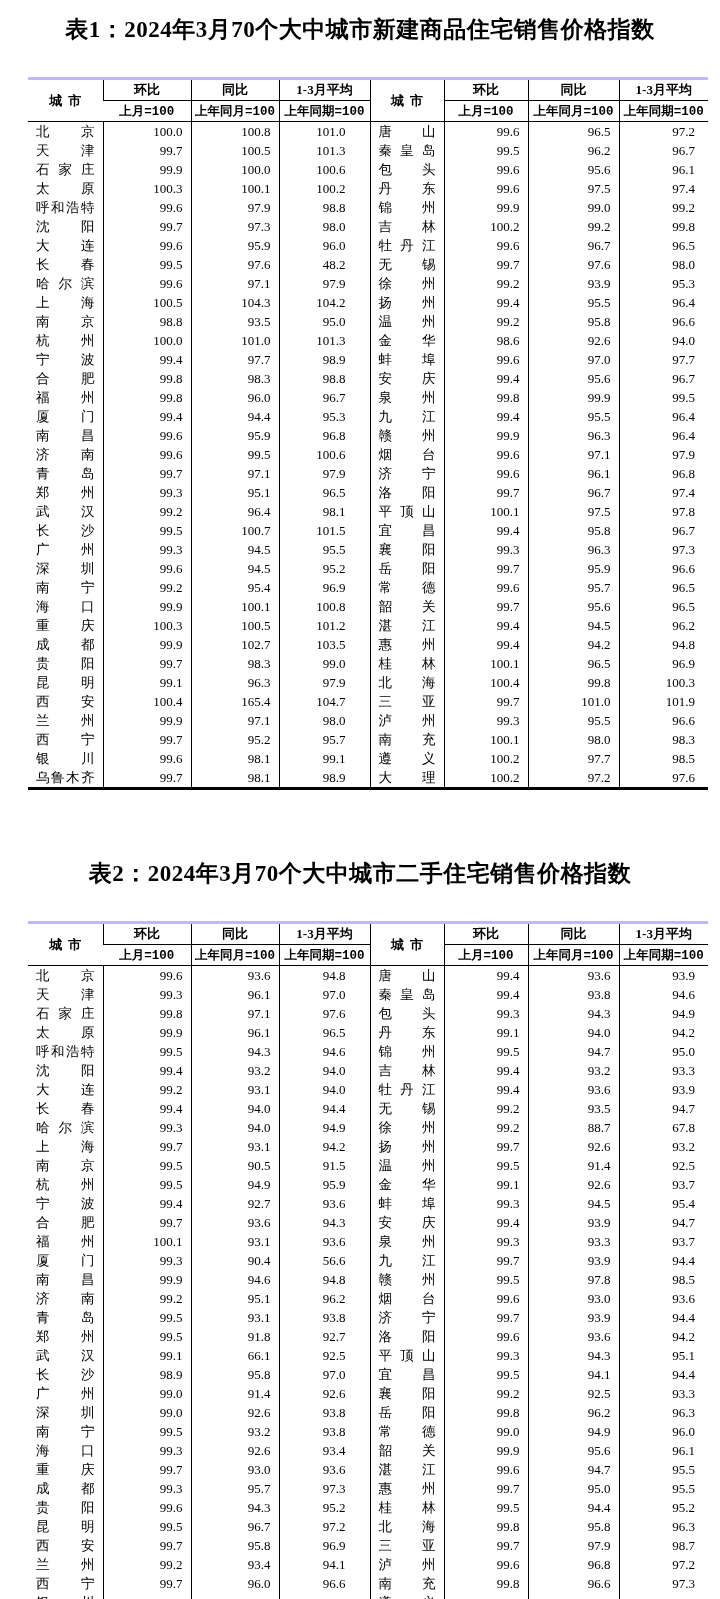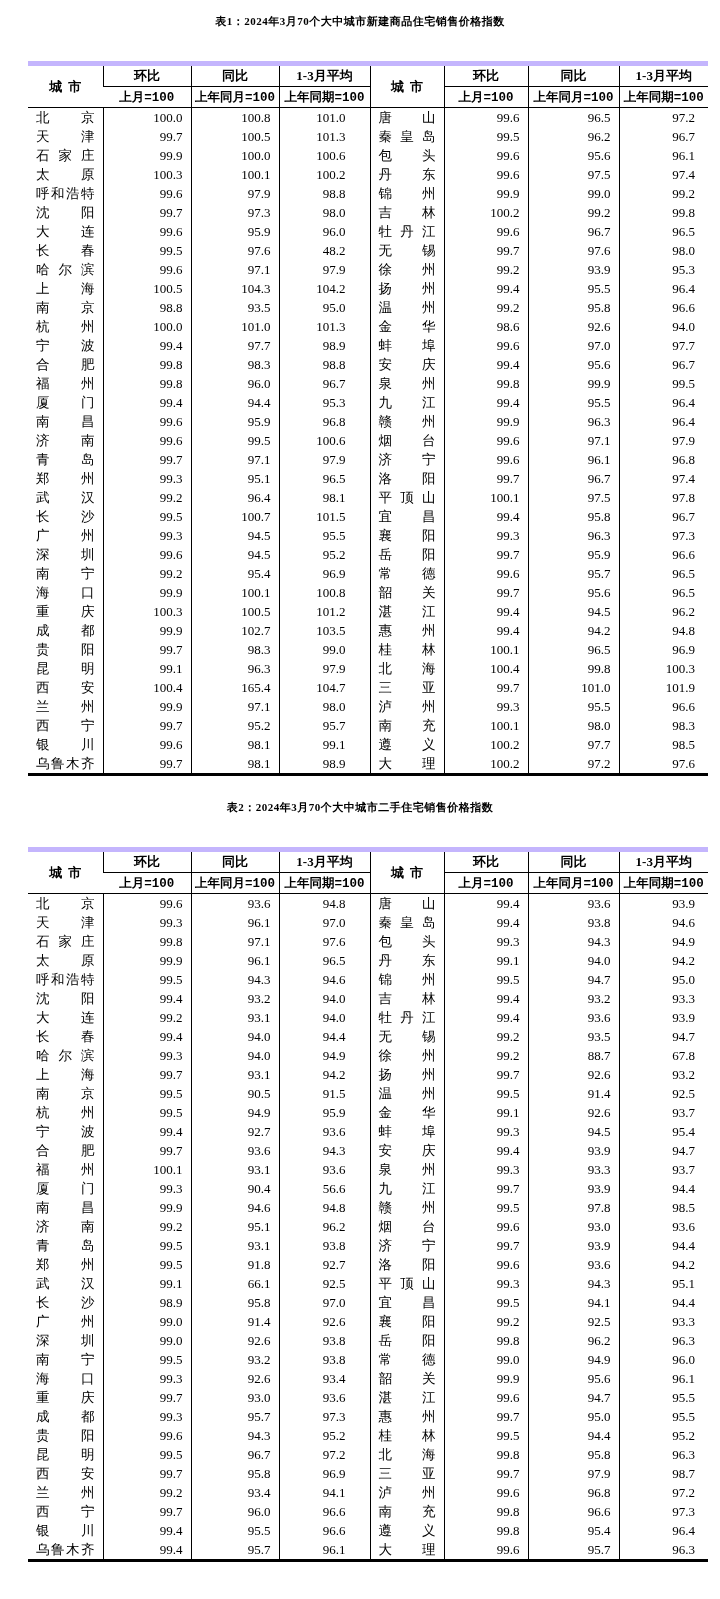--- a/index.html
+++ b/index.html
@@ -5,31 +5,31 @@
   html,body{margin:0;padding:0;}
   body{
     width:720px;height:1599px;
     background:#ffffff;color:#000000;
     font-family:"Liberation Serif","DejaVu Serif",serif;
     overflow:hidden;
   }
   .doc-title{
     margin:14px 0 0 0;
     text-align:center;
-    font-size:11px;
+    font-size:23px;
     font-weight:bold;
     letter-spacing:0.5px;
   }
-  .t2-title{margin-top:24px;}
+  .t2-title{margin-top:68px;}
   table.idx{
     border-collapse:collapse;
     table-layout:fixed;
     width:680px;
     margin:32px 0 0 28px;
-    border-top:5px solid #c4b5fd;
+    border-top:3px solid #c4b5fd;
     border-bottom:3px solid #000;
   }
   table.idx th, table.idx td{
     border-left:1px solid #000;
     padding:0;
     overflow:hidden;
     white-space:nowrap;
   }
   table.idx tr > *:first-child{border-left:none;}
   thead th{

